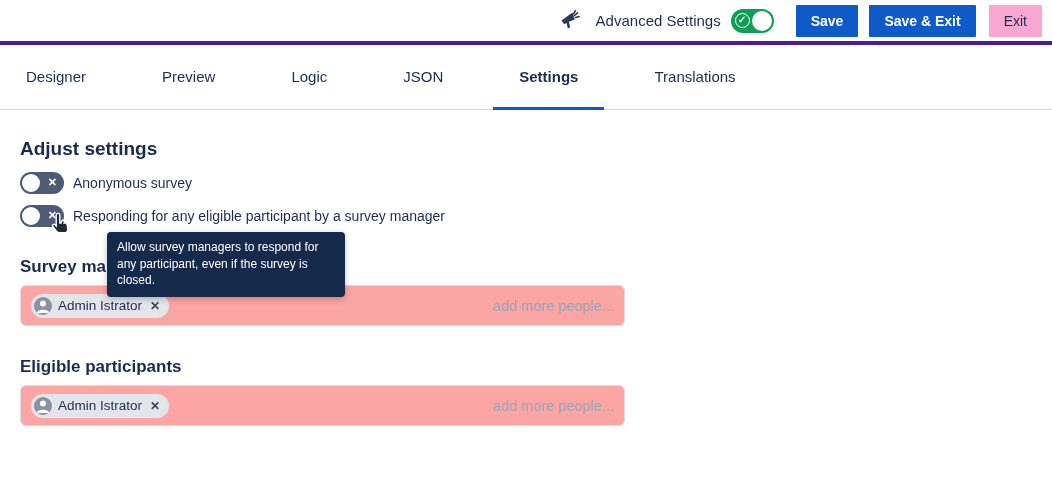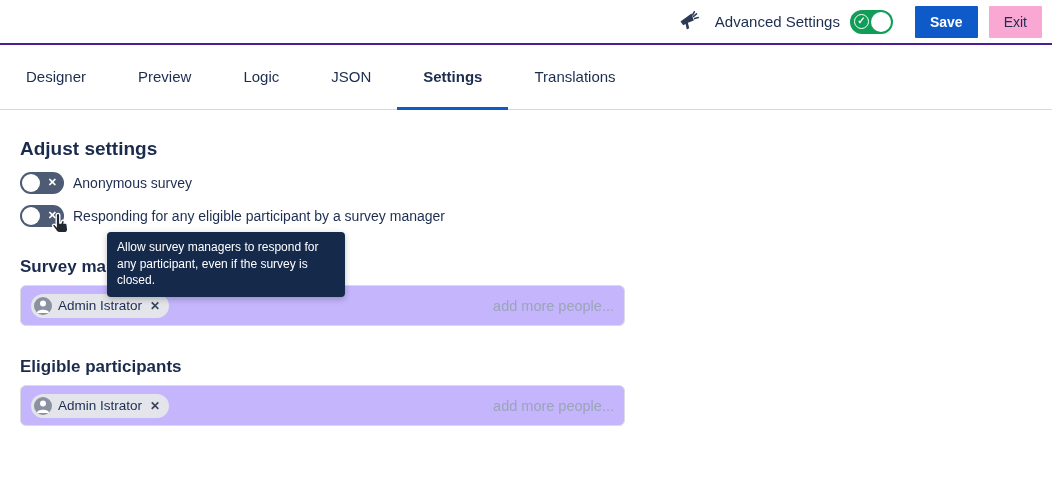--- a/index.html
+++ b/index.html
@@ -12,21 +12,21 @@
     overflow: hidden;
   }
 
   
   .header {
     height: 45px;
     display: flex;
     align-items: center;
     justify-content: flex-end;
     padding-right: 10px;
-    border-bottom: 2px solid #4c1d95;
+    border-bottom: 4px solid #4c1d95;
     background: #fff;
   }
   .megaphone { width: 26px; height: 26px; margin-right: 14px; display:flex; align-items:center; justify-content:center; }
   .adv-label { font-size: 15px; font-weight: 500; color:#1c2d50; margin-right: 10px; }
   .toggle-on {
     width: 43px; height: 24px; border-radius: 12px;
     background: #0f9d58;
     position: relative; margin-right: 22px; cursor: pointer;
     display: inline-block; border: none;
   }
@@ -54,20 +54,21 @@
   .btn-saveexit { margin-right: 13px; }
   .btn-light { background: #f9a8d4; color: #1c2d50; font-weight: 500; }
 
   
   .tabbar {
     height: 65px;
     display: flex;
     align-items: stretch;
     border-bottom: 1px solid #d6dade;
     background: #fff;
+    gap: 24px;
   }
   .tab {
     display: flex; align-items: center;
     padding: 0 26px;
     font-size: 15px;
     color: #1c2d50;
     cursor: pointer;
     border-bottom: 3px solid transparent;
     margin-bottom: -1px;
   }
@@ -109,21 +110,21 @@
     font-size: 17px;
     font-weight: 700;
     color: #1b2b4d;
   }
   .heading-managers { margin-top: 30px; }
   .heading-participants { margin-top: 31px; }
 
   .people-input {
     margin-top: 8px;
     width: 605px; height: 41px;
-    background: #c4b5fd;
+    background: #fca5a5;
     border: 1px solid #d9dce2;
     border-radius: 6px;
     display: flex; align-items: center;
     padding: 0 10px;
   }
   .person-tag {
     display: flex; align-items: center;
     background: #e3e5ea;
     border-radius: 12px;
     height: 24px;
@@ -185,20 +186,21 @@
       <path d="M15.5 3.5 L4.5 11.5 L7.2 15.2 L9.6 13.9 L10.8 19.5 L13.2 18.3 L11.9 12.7 L17.8 10.5 Z" fill="#2d3a55"></path>
       <path d="M17.5 6.5 L20.5 3.8 M18.6 8.6 L22.2 7.6 M16.6 4.9 L18.3 1.8" stroke="#2d3a55" stroke-width="1.6" fill="none" stroke-linecap="round"></path>
     </svg>
   </span>
   <span class="adv-label">Advanced Settings</span>
   <span class="toggle-on">
     <span class="check">✓</span>
     <span class="knob"></span>
   </span>
   <button class="btn btn-primary btn-save">Save</button>
+  <button class="btn btn-primary btn-saveexit">Save &amp; Exit</button>
   <button class="btn btn-light">Exit</button>
 </div>
 
 <div class="tabbar">
   <div class="tab">Designer</div>
   <div class="tab">Preview</div>
   <div class="tab">Logic</div>
   <div class="tab">JSON</div>
   <div class="tab active">Settings</div>
   <div class="tab">Translations</div>

